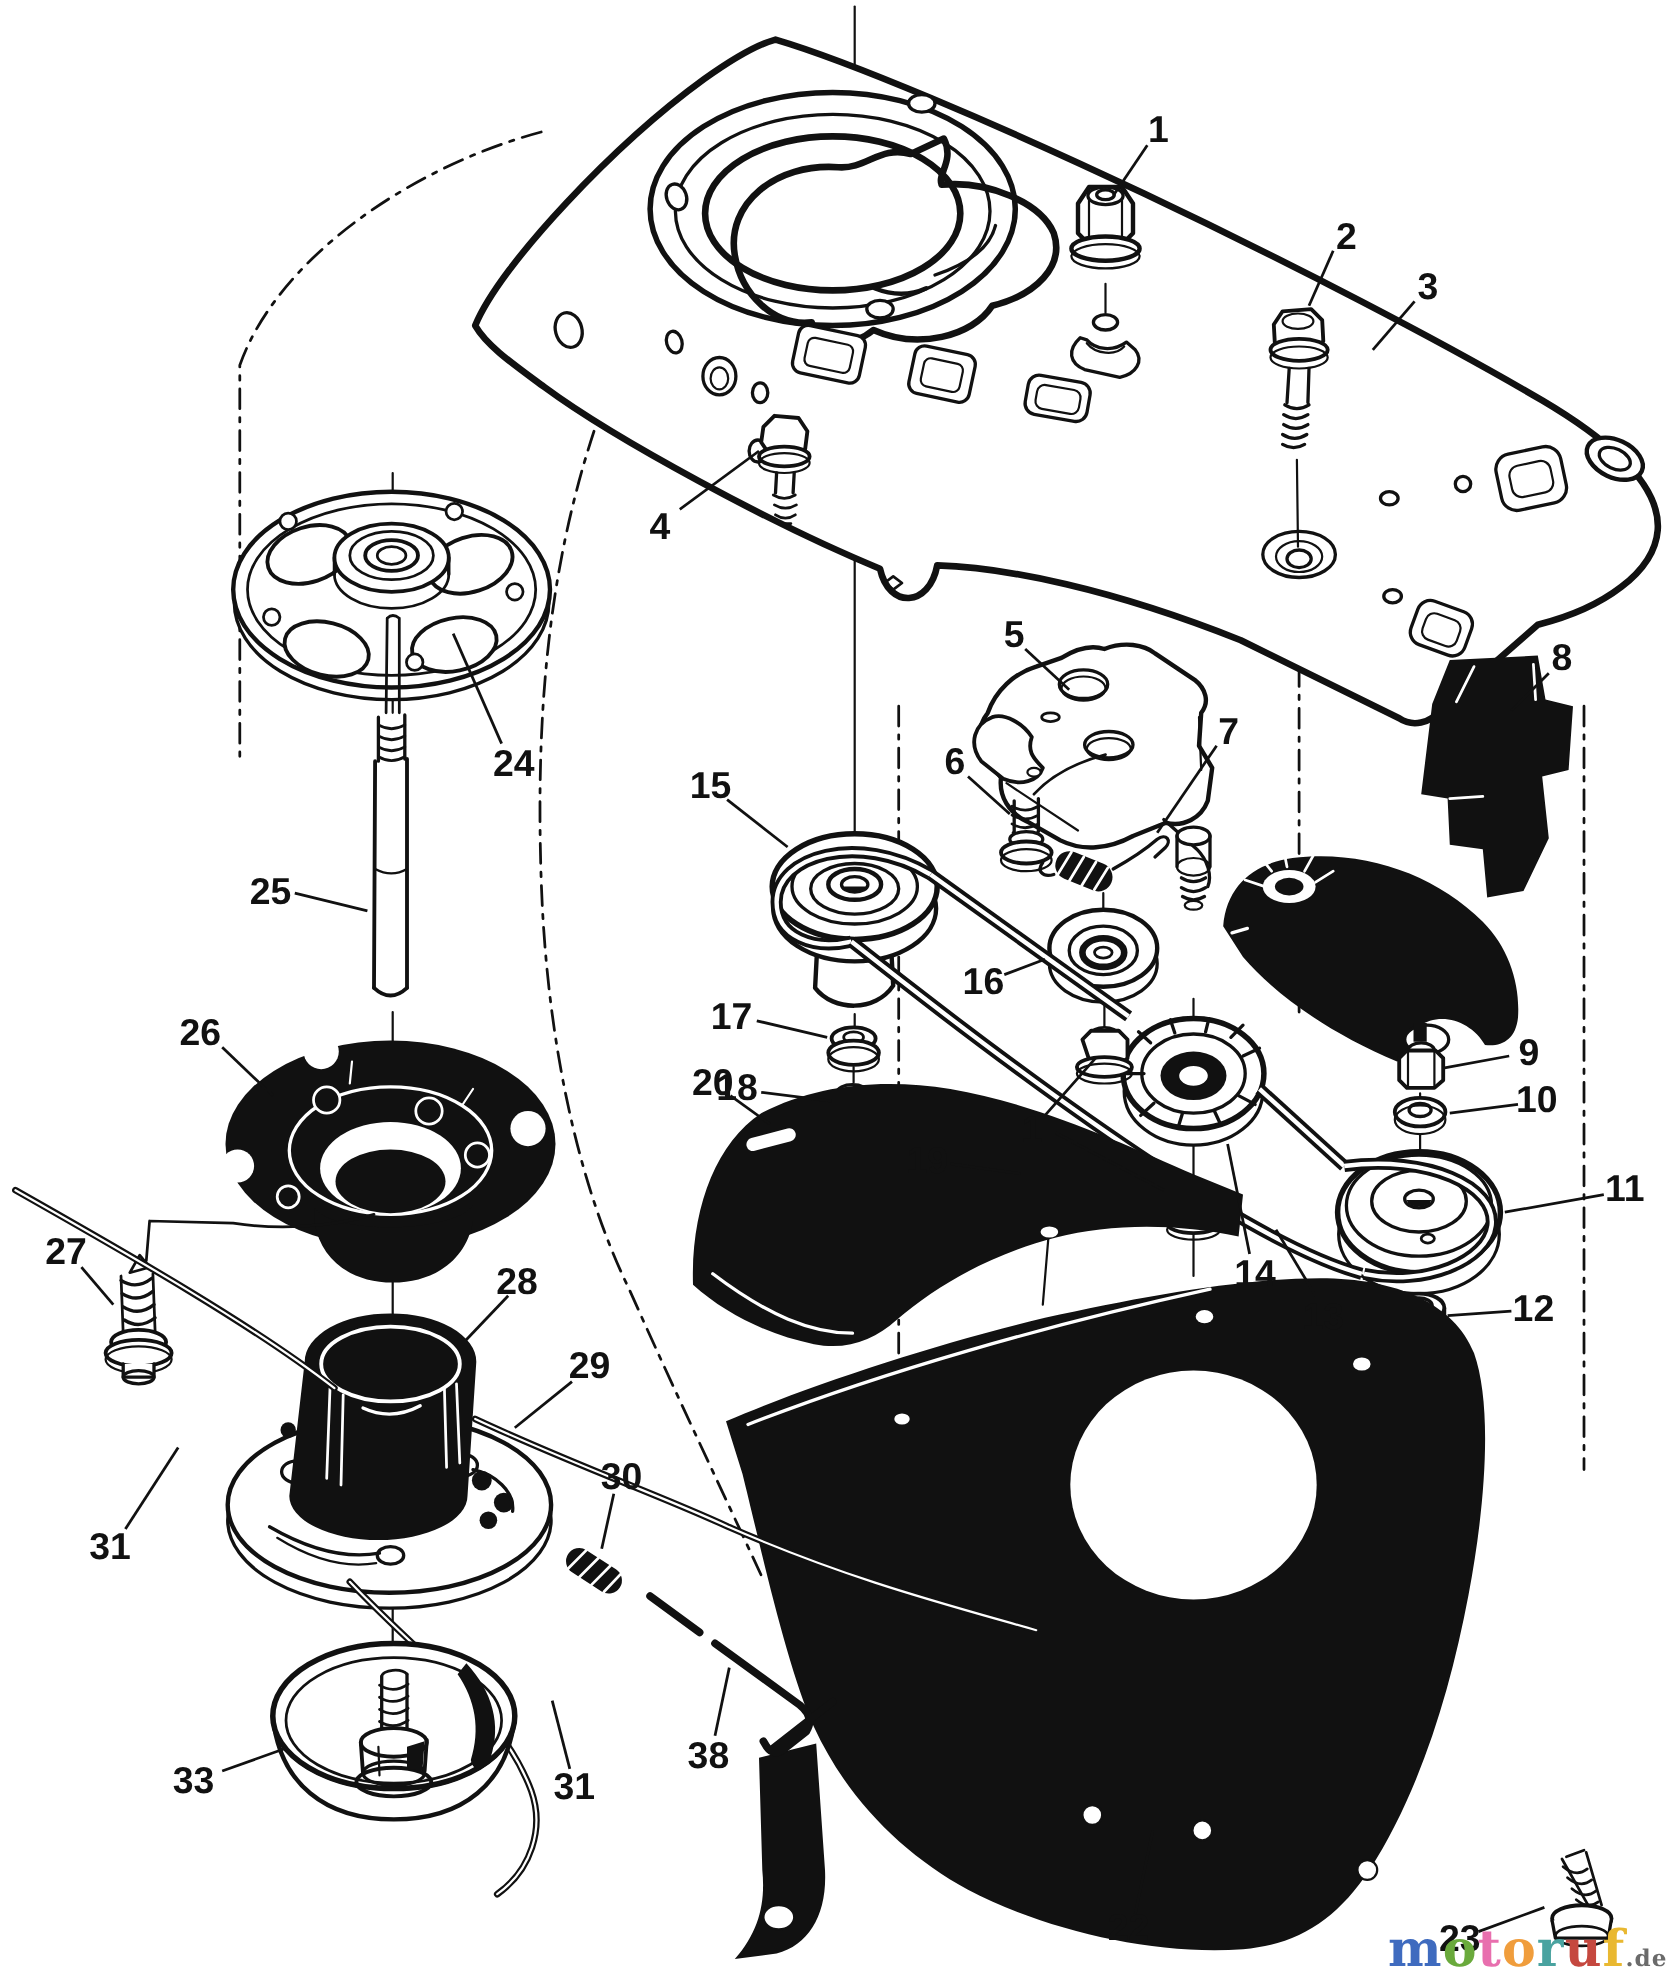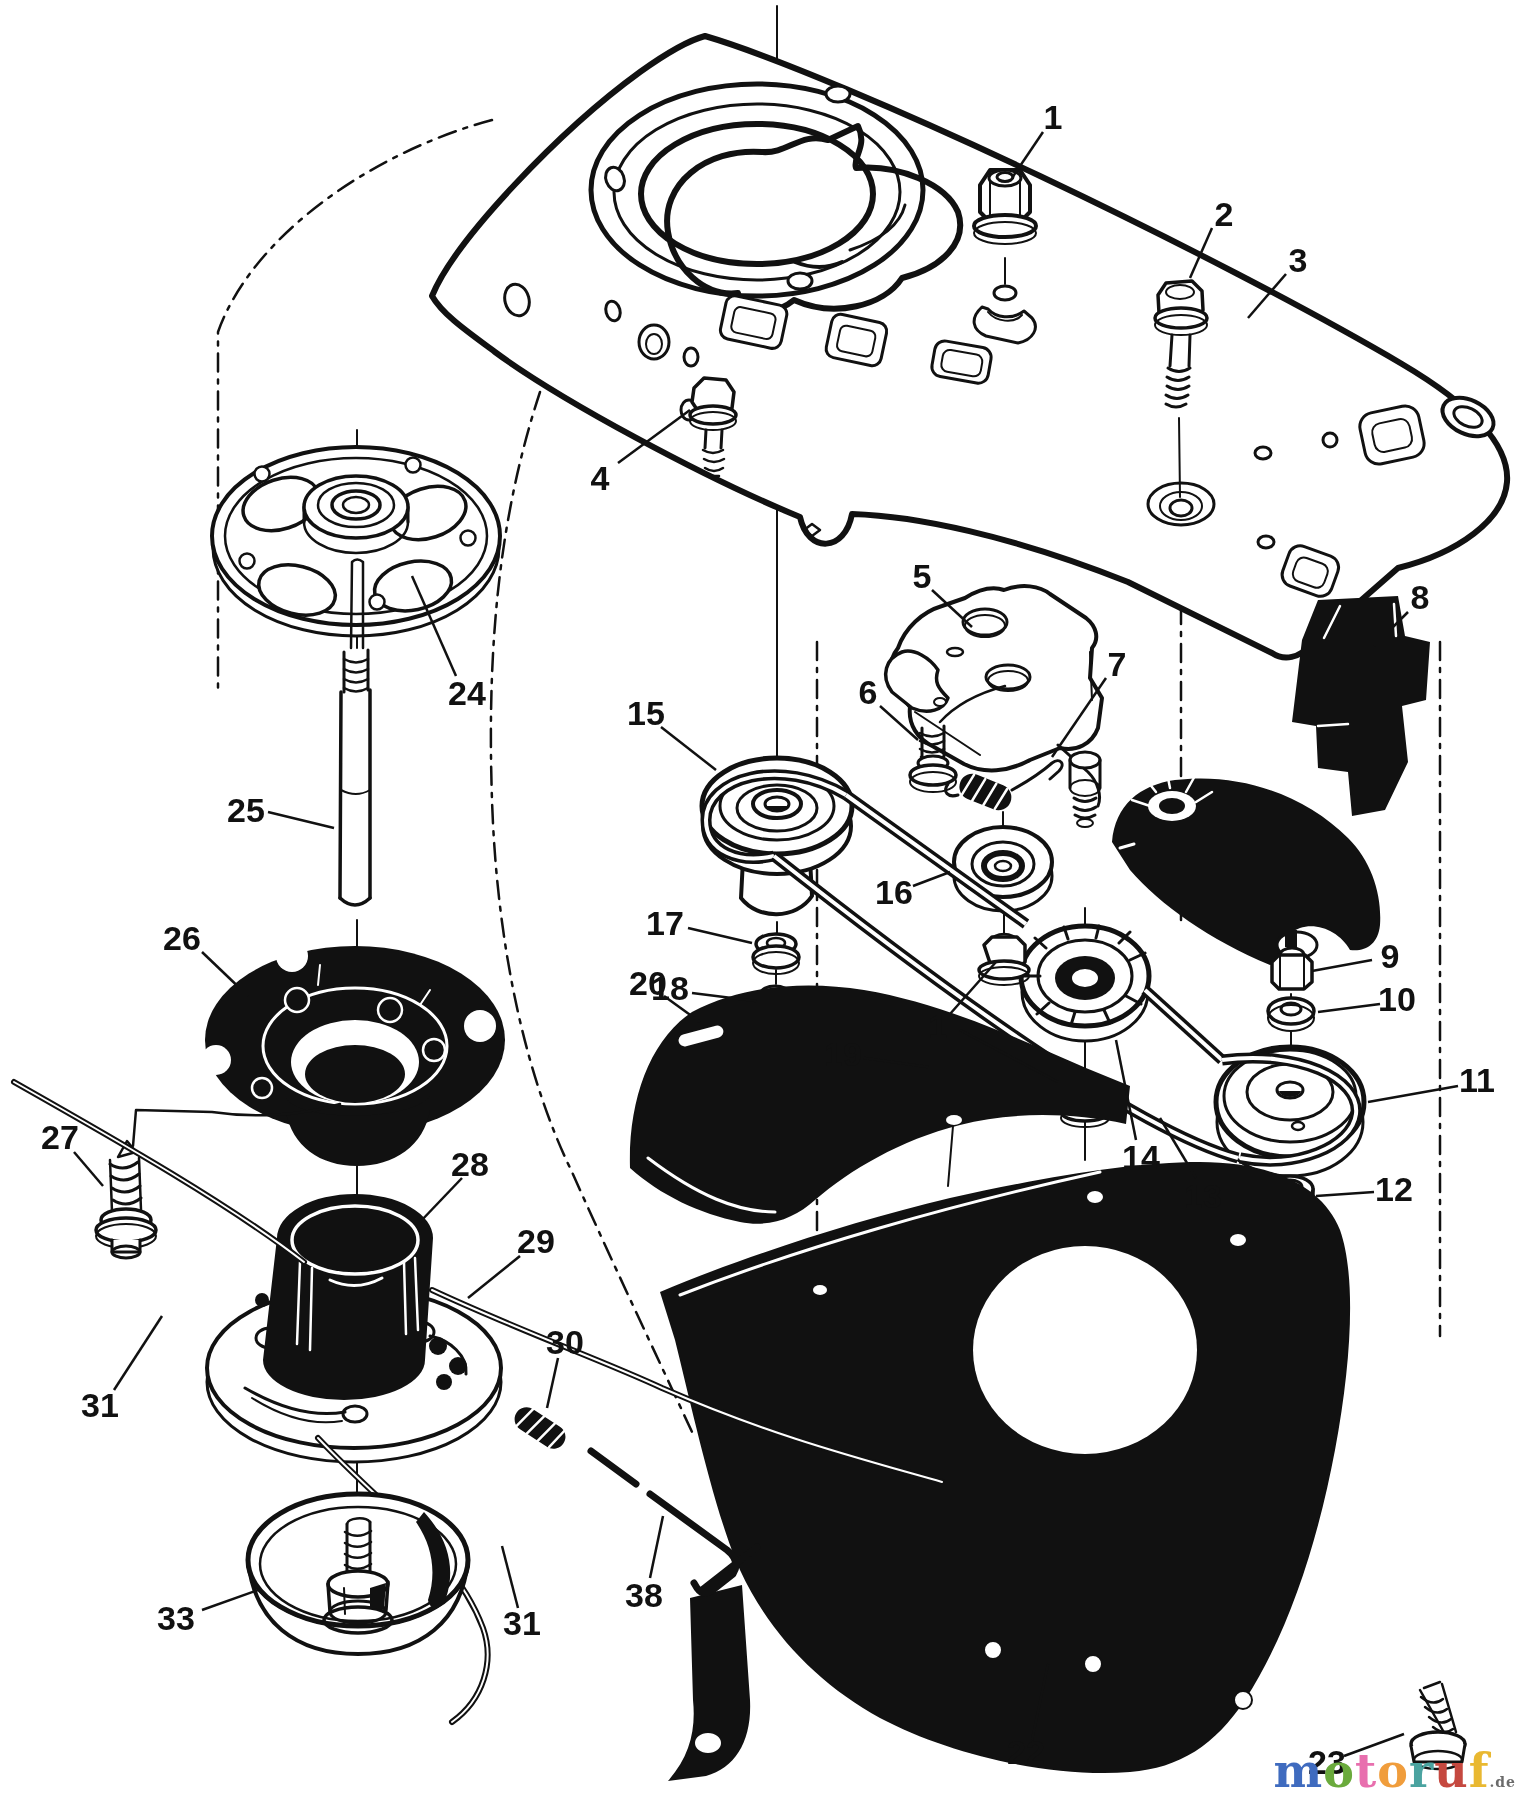--- a/index.html
+++ b/index.html
@@ -9,21 +9,21 @@
   .ln{stroke:#111;fill:none;stroke-linecap:round;stroke-linejoin:round;}
   .wl{stroke:#fff;fill:none;stroke-linecap:round;}
   .s2{stroke-width:2}.s25{stroke-width:2.5}.s3{stroke-width:3}.s35{stroke-width:3.5}
   .s4{stroke-width:4}.s5{stroke-width:5}.s6{stroke-width:6}.s7{stroke-width:7}
   .wf{fill:#fff}.bf{fill:#111}
   .dash{stroke-dasharray:18 8 4 8;}
   .leader{stroke:#111;stroke-width:2.5;fill:none;}
   .belt{stroke:#111;stroke-width:11;fill:none;}
   .beltw{stroke:#fff;stroke-width:4;fill:none;}
   .wm{position:absolute;right:8px;bottom:2px;font:700 46px "DejaVu Serif",serif;letter-spacing:1px;white-space:nowrap;}
-  .wm .de{font-size:14px;font-weight:700;margin-top:12px;}
+  .wm .de{font-size:21px;font-weight:700;margin-top:12px;}
 </style>
 </head>
 <body>
 
 <div class="stage">
 <svg width="1524" height="1800" viewBox="0 0 1524 1800">
 
   <g>
     <path class="ln s25 dash" d="M 492,120 C 372,152 252,236 218,332 L 218,690"></path>
     <path class="ln s25 dash" d="M 540,392 C 498,520 487,650 492,800 C 497,950 527,1080 572,1172 C 612,1262 655,1352 692,1432"></path>

